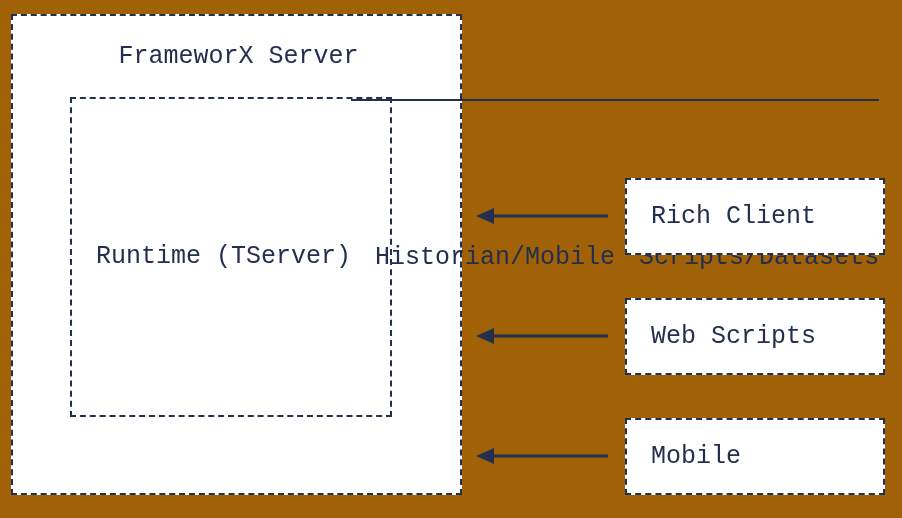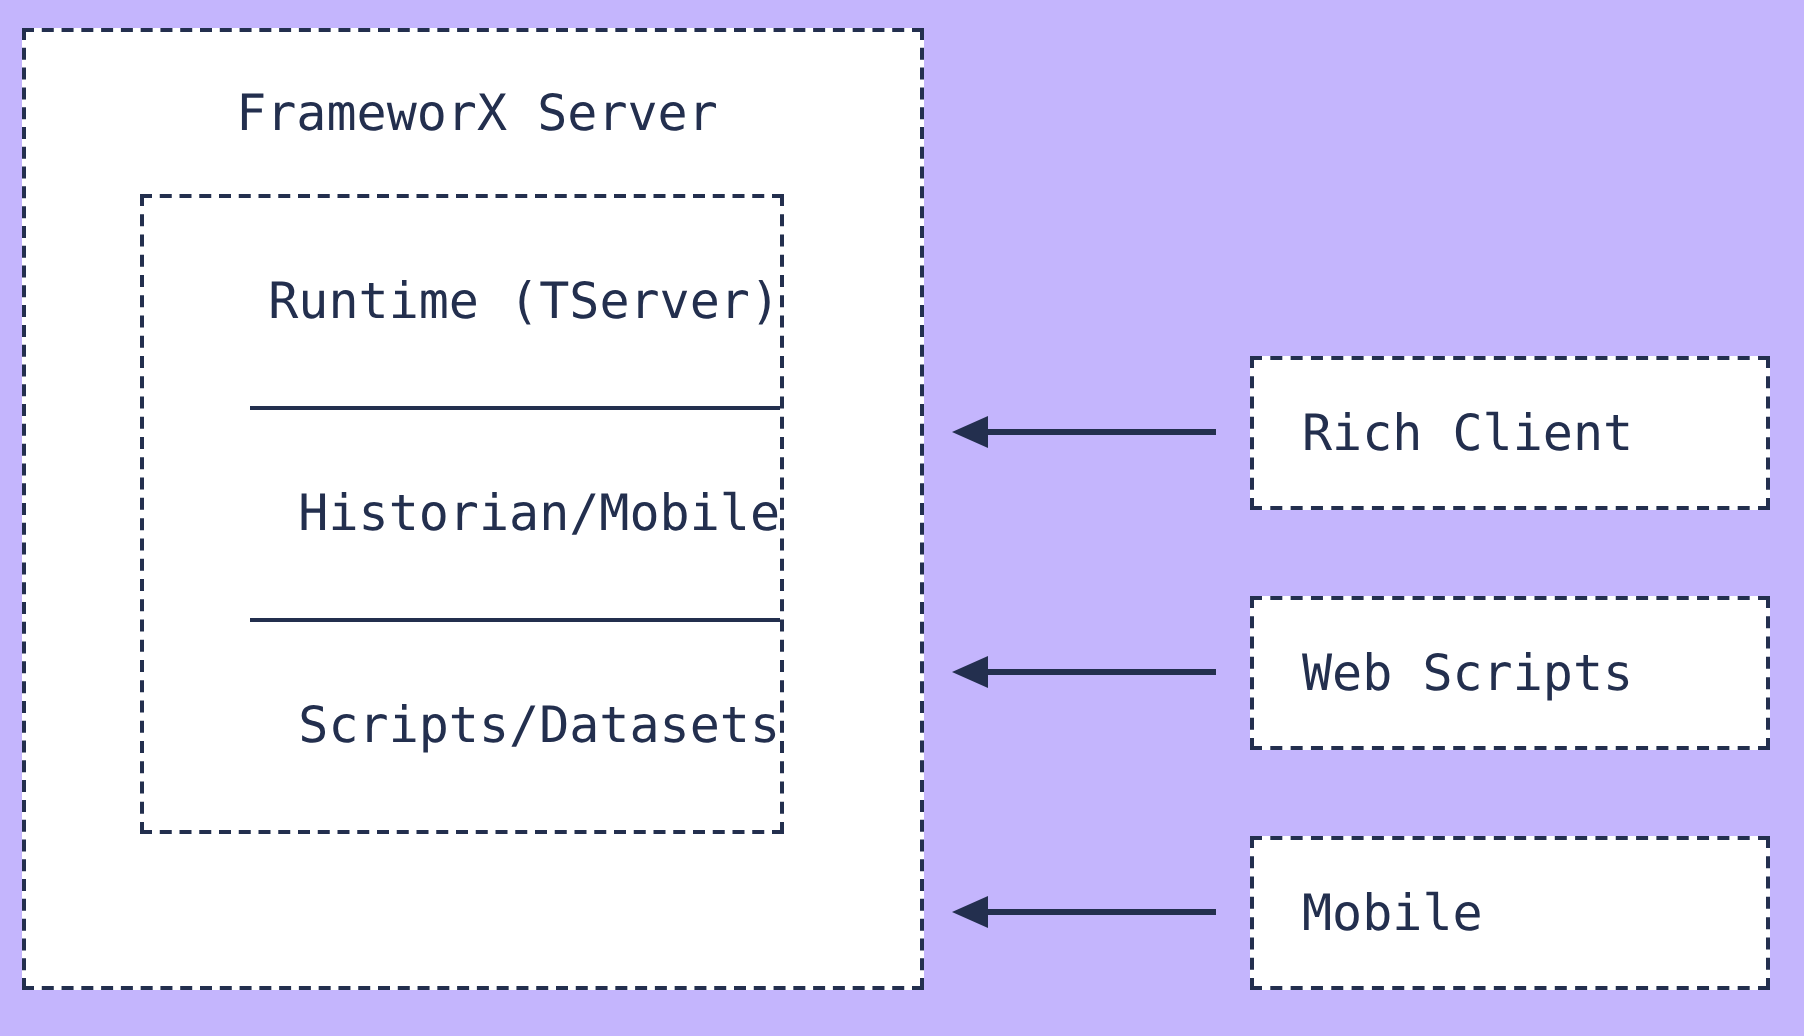--- a/index.html
+++ b/index.html
@@ -7,22 +7,23 @@
     padding: 0;
     background: #ffffff;
   }
   body {
     font-family: "DejaVu Sans Mono", "Liberation Mono", monospace;
   }
   #canvas {
     position: relative;
     width: 902px;
     height: 518px;
-    background: #c4b5fd;
+    background: #a16207;
     overflow: hidden;
+    font-family: Liberation Mono, monospace;
   }
 
   
   .dbox {
     position: absolute;
     box-sizing: border-box;
     border: 2.5px dashed #232f4e;
     background: #ffffff;
   }
 
@@ -47,22 +48,21 @@
     white-space: nowrap;
   }
 
   
   #server-stack {
     left: 57px;
     top: 81px;
     width: 322px;
     height: 320px;
     display: flex;
-    flex-direction: column;
-    align-items: flex-end;
+    flex-direction: row;
   }
 
   .stack-cell {
     position: relative;
     box-sizing: border-box;
     flex: 1 1 0;
     display: flex;
     align-items: center;
     padding-left: 24px;
     font-size: 25px;

